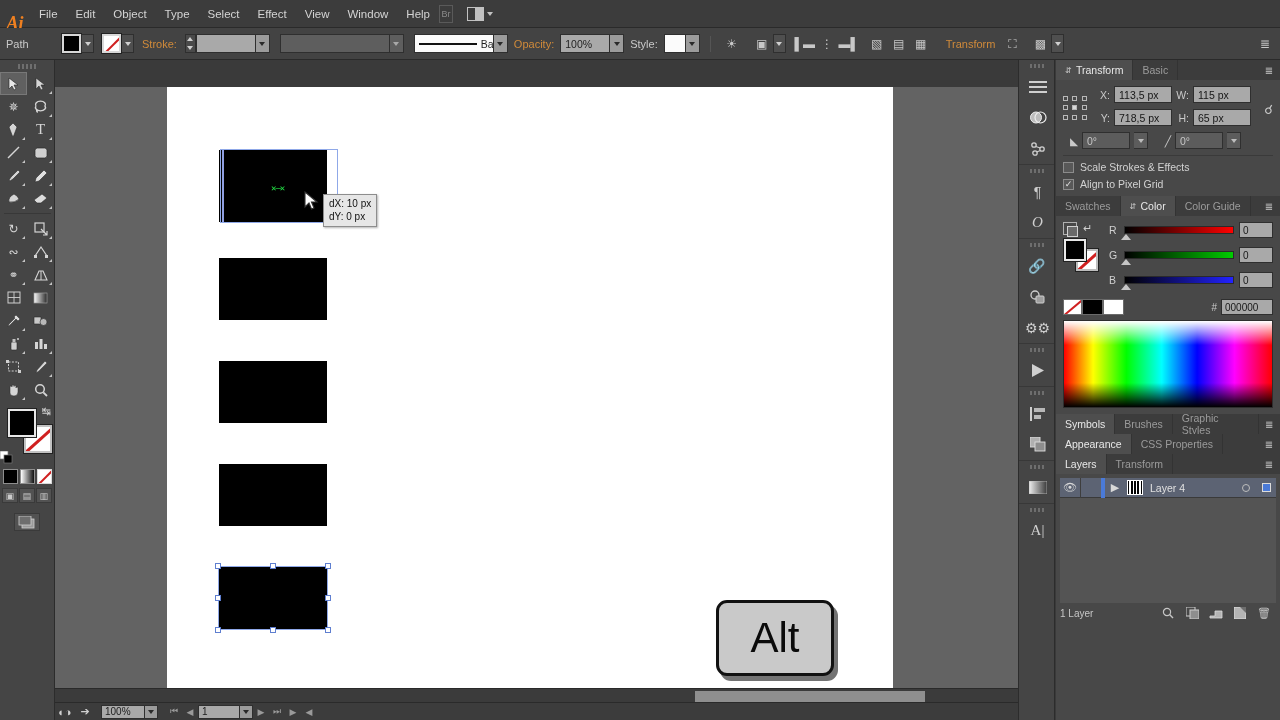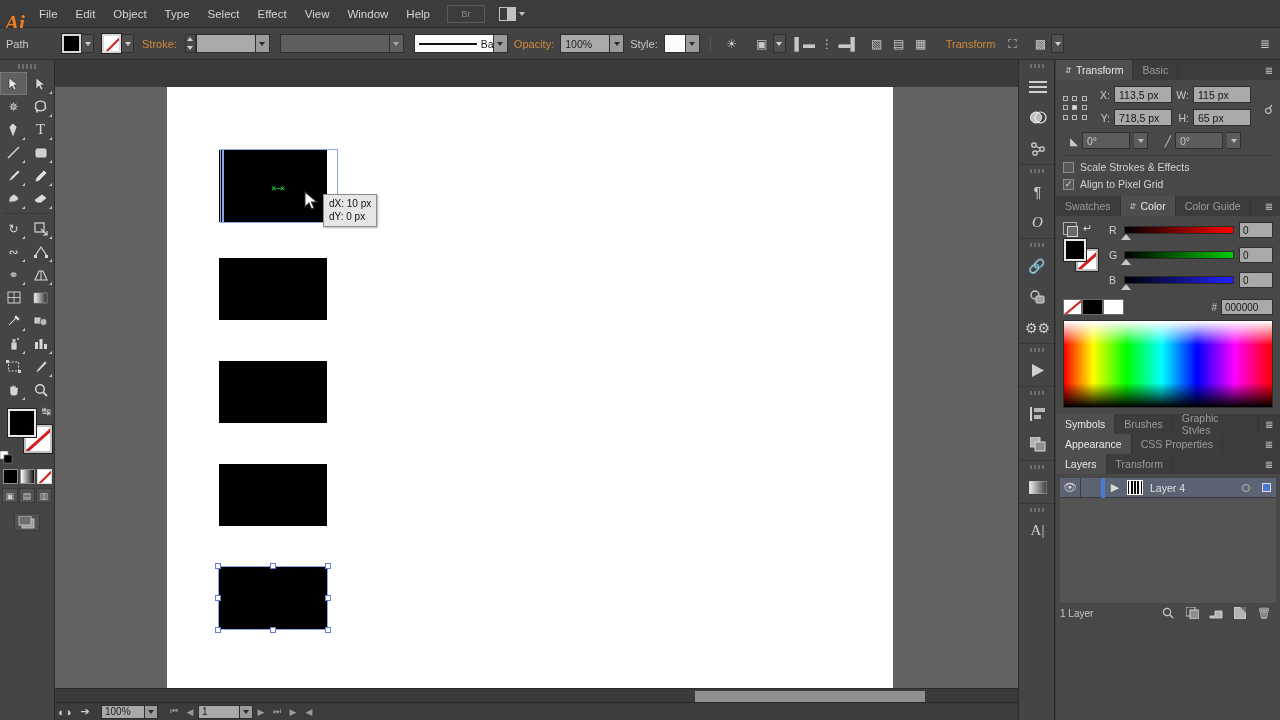--- a/index.html
+++ b/index.html
@@ -12,31 +12,31 @@
   #app { position: relative; width: 1280px; height: 720px; }
 
   
   .menubar {
     position: absolute; left: 0; top: 0; width: 1280px; height: 28px;
     background: #3c3c3c; display: flex; align-items: center;
     border-bottom: 1px solid #2a2a2a;
   }
   .ai-logo {
     width: 30px; height: 28px; display: flex; align-items: center;
-    justify-content: center; color: #f08020; font-size: 21px;
+    justify-content: center; color: #f08020; font-size: 18px;
     font-weight: bold; font-family: "Liberation Serif", serif;
     font-style: italic;
     margin-top: 20px;
   }
   .menu-item {
     padding: 0 9px; height: 28px; line-height: 28px;
     color: #d4d4d4; font-size: 11.5px; cursor: default;
   }
   .mb-icon-btn {
-    width: 38px; height: 18px; margin-left: 8px;
+    width: 14px; height: 18px; 
     border: 1px solid #5a5a5a; background: #3c3c3c;
     display: flex; align-items: center; justify-content: center;
     color: #8a8a8a; font-size: 9px;
   }
   .mb-doc-arrange {
     margin-left: 14px; display: flex; align-items: center; gap: 3px;
   }
   .arrange-ico {
     width: 17px; height: 14px; border: 1.5px solid #c2c2c2;
     display: flex;
@@ -838,20 +838,23 @@
     <div class="sel-box" style="left:163px; top:479px; width:110px; height:64px;"></div>
     <div class="handle" style="left:160px; top:476px;"></div>
     <div class="handle" style="left:215px; top:476px;"></div>
     <div class="handle" style="left:270px; top:476px;"></div>
     <div class="handle" style="left:160px; top:508px;"></div>
     <div class="handle" style="left:270px; top:508px;"></div>
     <div class="handle" style="left:160px; top:540px;"></div>
     <div class="handle" style="left:215px; top:540px;"></div>
     <div class="handle" style="left:270px; top:540px;"></div>
 
+    <div class="alt-key" style="left:661px; top:513px;">
+      <span>Alt</span>
+    </div>
   </div>
 
   <div class="vscroll" style="right:225px">
     <div class="sc-arrow" style="top:0">
       <svg width="8" height="6" viewBox="0 0 8 6">
           <path d="M4 0 L8 6 L0 6 Z" fill="#c4c4c4"></path>
         </svg>
     </div>
     <div class="vscroll-thumb" style="top:300px; height:22px;"></div>
     <div class="sc-arrow" style="bottom:0">

